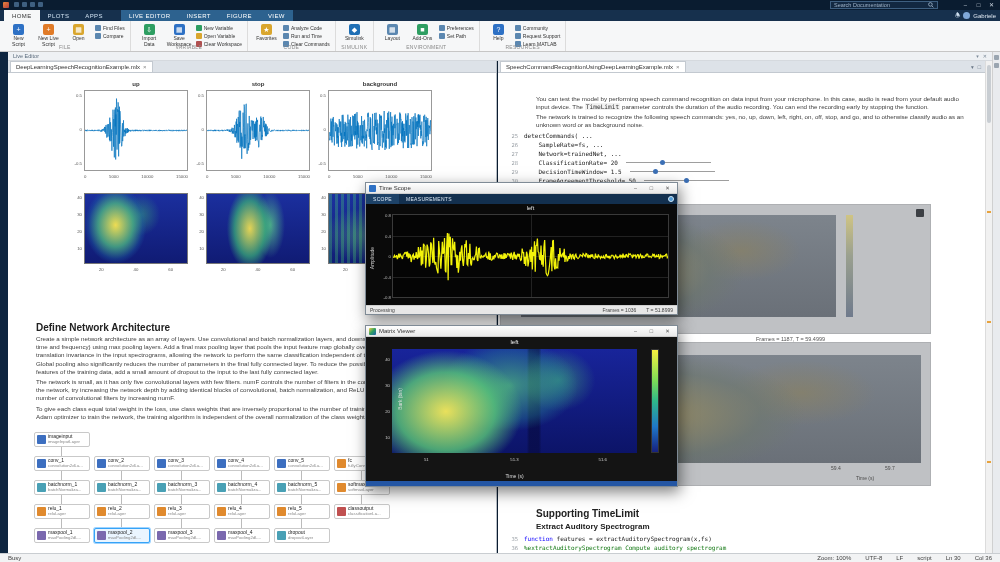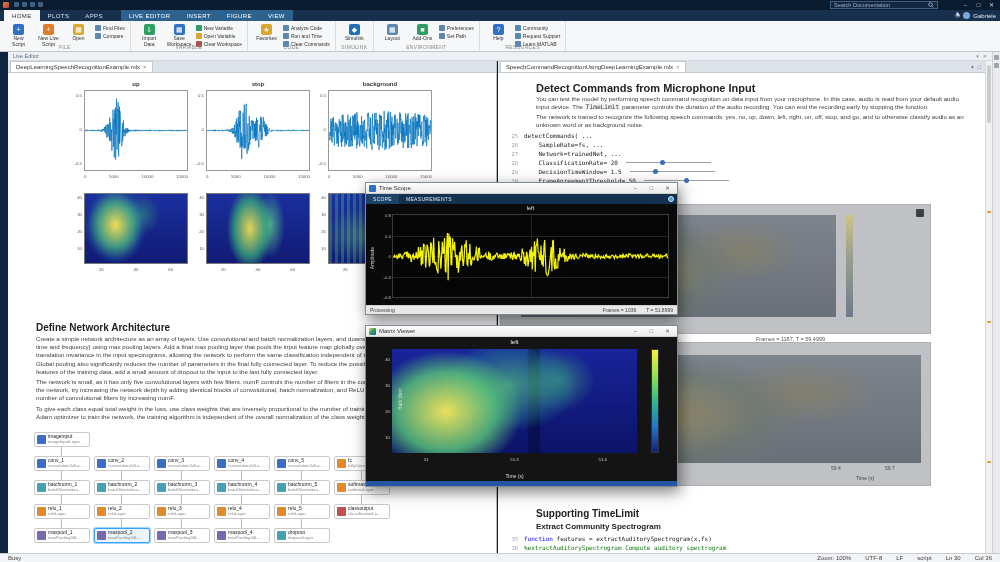--- a/index.html
+++ b/index.html
@@ -596,21 +596,20 @@
       <div class="dtab">
         <span>SpeechCommandRecognitionUsingDeepLearningExample.mlx</span>
         <span class="close">×</span>
       </div>
       <div class="tab-icons">
         <span>▾</span>
         <span>□</span>
       </div>
     </div>
     <div class="rcontent" id="rcontent">
-      <div class="h1doc" style="left:38px;top:9px">Detect Commands from Microphone Input</div>
       <div class="lpar" style="left:38px;top:22px;width:432px"><span>You can test the model by performing speech command recognition on data input from your microphone. In this case, audio is read from your default audio input device. The </span><span class="inline-code">TimeLimit</span><span> parameter controls the duration of the audio recording. You can end the recording early by stopping the function.</span></div>
       <div class="lpar" style="left:38px;top:40px;width:432px">The network is trained to recognize the following speech commands: yes, no, up, down, left, right, on, off, stop, and go, and to otherwise classify audio as an unknown word or as background noise.</div>
       <div class="codeblock" id="code1" style="top:58px">
           <div class="cline">
             <span class="lno">25</span>
             <span class="ctext"><span class="tk-plain">detectCommands( ...</span></span>
           </div>
           <div class="cline">
             <span class="lno">26</span>
             <span class="ctext"><span class="tk-plain">    SampleRate=fs, ...</span></span>
@@ -651,21 +650,21 @@
       <div class="dimfig" style="left:2px;top:269px;width:431px;height:144px">
         <div class="dimspec" style="left:20px;top:12px;width:400px;height:108px"></div>
         <div id="dimticks">
             <span class="dimtick" style="left: 330px; top: 122px;">59.4</span>
             <span class="dimtick" style="left: 384px; top: 122px;">59.7</span>
           </div>
         <div class="dimtick" style="left:355px;top:132px">Time (s)</div>
       </div>
 
       <div class="h2doc" style="left:38px;top:435px">Supporting TimeLimit</div>
-      <div class="h3doc" style="left:38px;top:449px">Extract Community Spectrogram</div>
+      <div class="h3doc" style="left:38px;top:449px">Extract Auditory Spectrogram</div>
       <div class="codeblock" id="code2" style="top:461px">
           <div class="cline">
             <span class="lno">35</span>
             <span class="ctext"><span class="tk-kw">function</span><span class="tk-plain"> features = extractAuditorySpectrogram(x,fs)</span></span>
           </div>
           <div class="cline">
             <span class="lno">36</span>
             <span class="ctext"><span class="tk-comment">%extractAuditorySpectrogram Compute auditory spectrogram</span></span>
           </div>
         </div>

